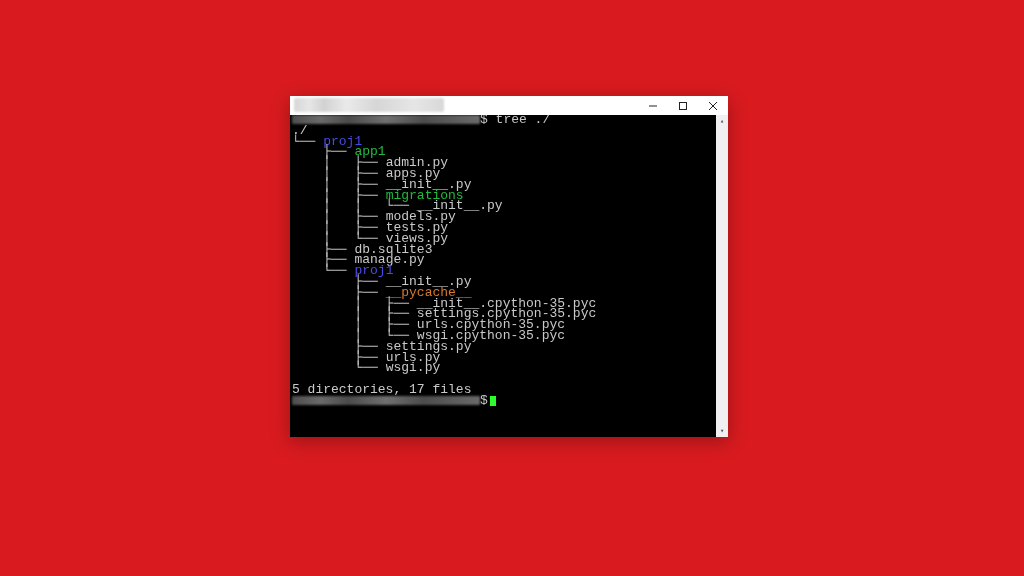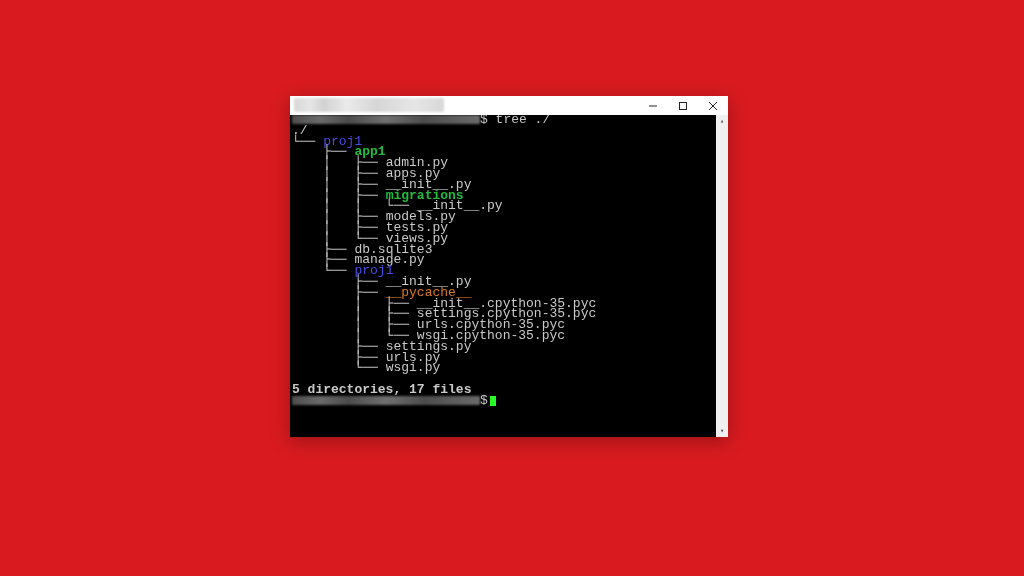--- a/index.html
+++ b/index.html
@@ -90,25 +90,25 @@
     align-items:center;
     justify-content:center;
     font-size: 7px;
     color:#555;
     cursor: pointer;
     background:#f0f0f0;
   }
   .scroll-arrow.up { top: 0; }
   .scroll-arrow.down { bottom: 0; }
   .dir { color: #4a4ae6; font-weight: normal; }
-  .dir2 { color: #22bb3e; font-weight: bold; text-align: right; }
+  .dir2 { color: #22bb3e; font-weight: normal; text-align: right; }
   .dir3 { color: #d87a2b; }
   .file { color: #c9c9c9; }
   .tree { color: #c9c9c9; }
-  .summary { color: #c9c9c9; font-weight: bold; }
+  .summary { color: #c9c9c9; }
   .prompt-blur {
     display: inline-block;
     width: 188px;
     height: 9px;
     background: linear-gradient(90deg,#4e4e4e,#6a6a6a 15%,#4b4b4b 30%,#707070 50%,#4c4c4c 70%,#6a6a6a);
     filter: blur(1px);
     border-radius: 1px;
     vertical-align: middle;
   }
   .dollar { color: #c9c9c9; }

